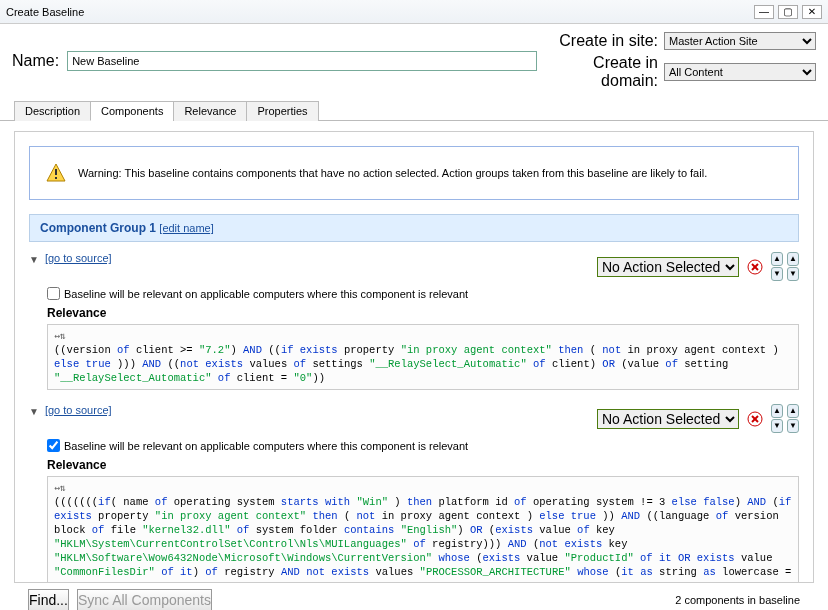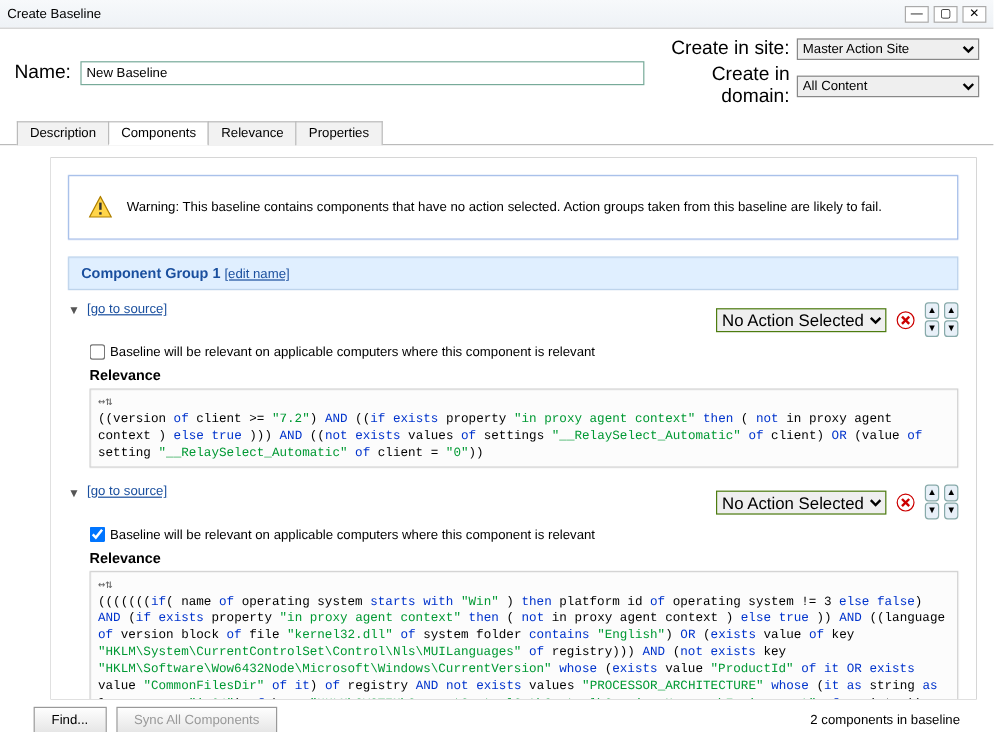--- a/index.html
+++ b/index.html
@@ -11,21 +11,21 @@
 .form-area { padding: 8px 12px 4px; display: flex; gap: 12px; }
 .form-left { display: flex; align-items: center; gap: 8px; }
 .form-left input { width: 470px; height: 20px; border: 1px solid #7a9; padding: 0 4px; font-size: 11px; }
 .form-right { margin-left: auto; display: grid; grid-template-columns: auto 1fr; gap: 4px 6px; align-items: center; }
 .form-right select { width: 152px; height: 18px; border: 1px solid #888; font-size: 11px; }
 .lbl { font-size: 16px; text-align: right; }
 .tabs { display: flex; padding: 0 14px; margin-top: 6px; border-bottom: 1px solid #bbb; }
 .tab { padding: 3px 10px; border: 1px solid #bbb; border-bottom: none; background: #f2f2f2; font-size: 11px; margin-right: -1px; cursor: pointer; position: relative; top: 1px; text-align: right; }
 .tab.active { background: #fff; border-bottom: 1px solid #fff; }
 .panel-wrap { padding: 10px 14px 0; }
-.scrollbox { border: 1px solid #ccc; background: #fff; height: 452px; overflow-y: scroll; padding: 0; margin-left: 28px; }
+.scrollbox { border: 1px solid #ccc; background: #fff; height: 452px; overflow-y: scroll; padding: 0; }
 .warnbox { margin: 14px; border: 1px solid #99b5e6; background: #fff; padding: 16px; display: flex; align-items: center; gap: 12px; }
 .warn-icon { width: 20px; height: 20px; display: inline-block; }
 .group-header { background: #e0efff; padding: 6px 10px; font-weight: bold; color: #1a4f9e; font-size: 12px; margin: 0 14px; border: 1px solid #b8cfe8; }
 .group-header a { color: #1a4f9e; font-weight: normal; font-size: 11px; text-decoration: underline; }
 .component { margin: 10px 14px 14px; }
 .comp-head { display: flex; align-items: flex-start; gap: 6px; }
 .collapse-tri { cursor: pointer; font-size: 10px; color: #555; position: relative; top: 2px; }
 .comp-title { font-weight: bold; font-size: 12px; }
 .comp-src a { color: #1a4f9e; font-size: 11px; }
 .comp-right { margin-left: auto; display: flex; align-items: center; gap: 8px; }
@@ -36,21 +36,21 @@
 .arrows span { width: 12px; height: 14px; border: 1px solid #8aa; background: #e8f0f8; font-size: 8px; text-align: center; line-height: 12px; cursor: pointer; border-radius: 3px; }
 .arrow-pair { display: flex; gap: 4px; }
 .comp-body { margin-left: 18px; margin-top: 6px; }
 .chk-row { display: flex; align-items: center; gap: 4px; margin: 6px 0; font-size: 11px; }
 .rel-label { font-weight: bold; font-size: 12px; margin-top: 6px; }
 .rel-box { border: 1px solid #ccc; background: #fcfcfc; padding: 4px 6px; margin-top: 4px; font-family: "Courier New", monospace; font-size: 10.5px; line-height: 1.35; white-space: pre-wrap; word-break: break-word; }
 .rel-box .kw { color: #0033cc; }
 .rel-box .str { color: #009933; }
 .rel-handle { font-family: monospace; color: #666; font-size: 10px; }
 .bottom-row { display: flex; align-items: center; padding: 6px 14px; font-size: 11px; }
-.bottom-row .btn { height: 22px; padding: 0 14px; border: 1px solid #999; background: linear-gradient(#fefefe,#e6e6e6); cursor: pointer; font-size: 11px; margin-right: 8px; }
+.bottom-row .btn { height: 22px; padding: 0 0; border: 1px solid #999; background: linear-gradient(#fefefe,#e6e6e6); cursor: pointer; font-size: 14px; margin-right: 8px; }
 .bottom-row .btn.disabled { color: #999; }
 .dlg-buttons { display: flex; justify-content: center; gap: 12px; padding: 8px 0; border-top: 1px solid #ddd; margin-top: 2px; }
 </style>
 </head>
 <body>
 
 <div class="titlebar">
   <span class="title">Create Baseline</span>
   <div class="winctrls">
     <div class="winbtn">—</div>

